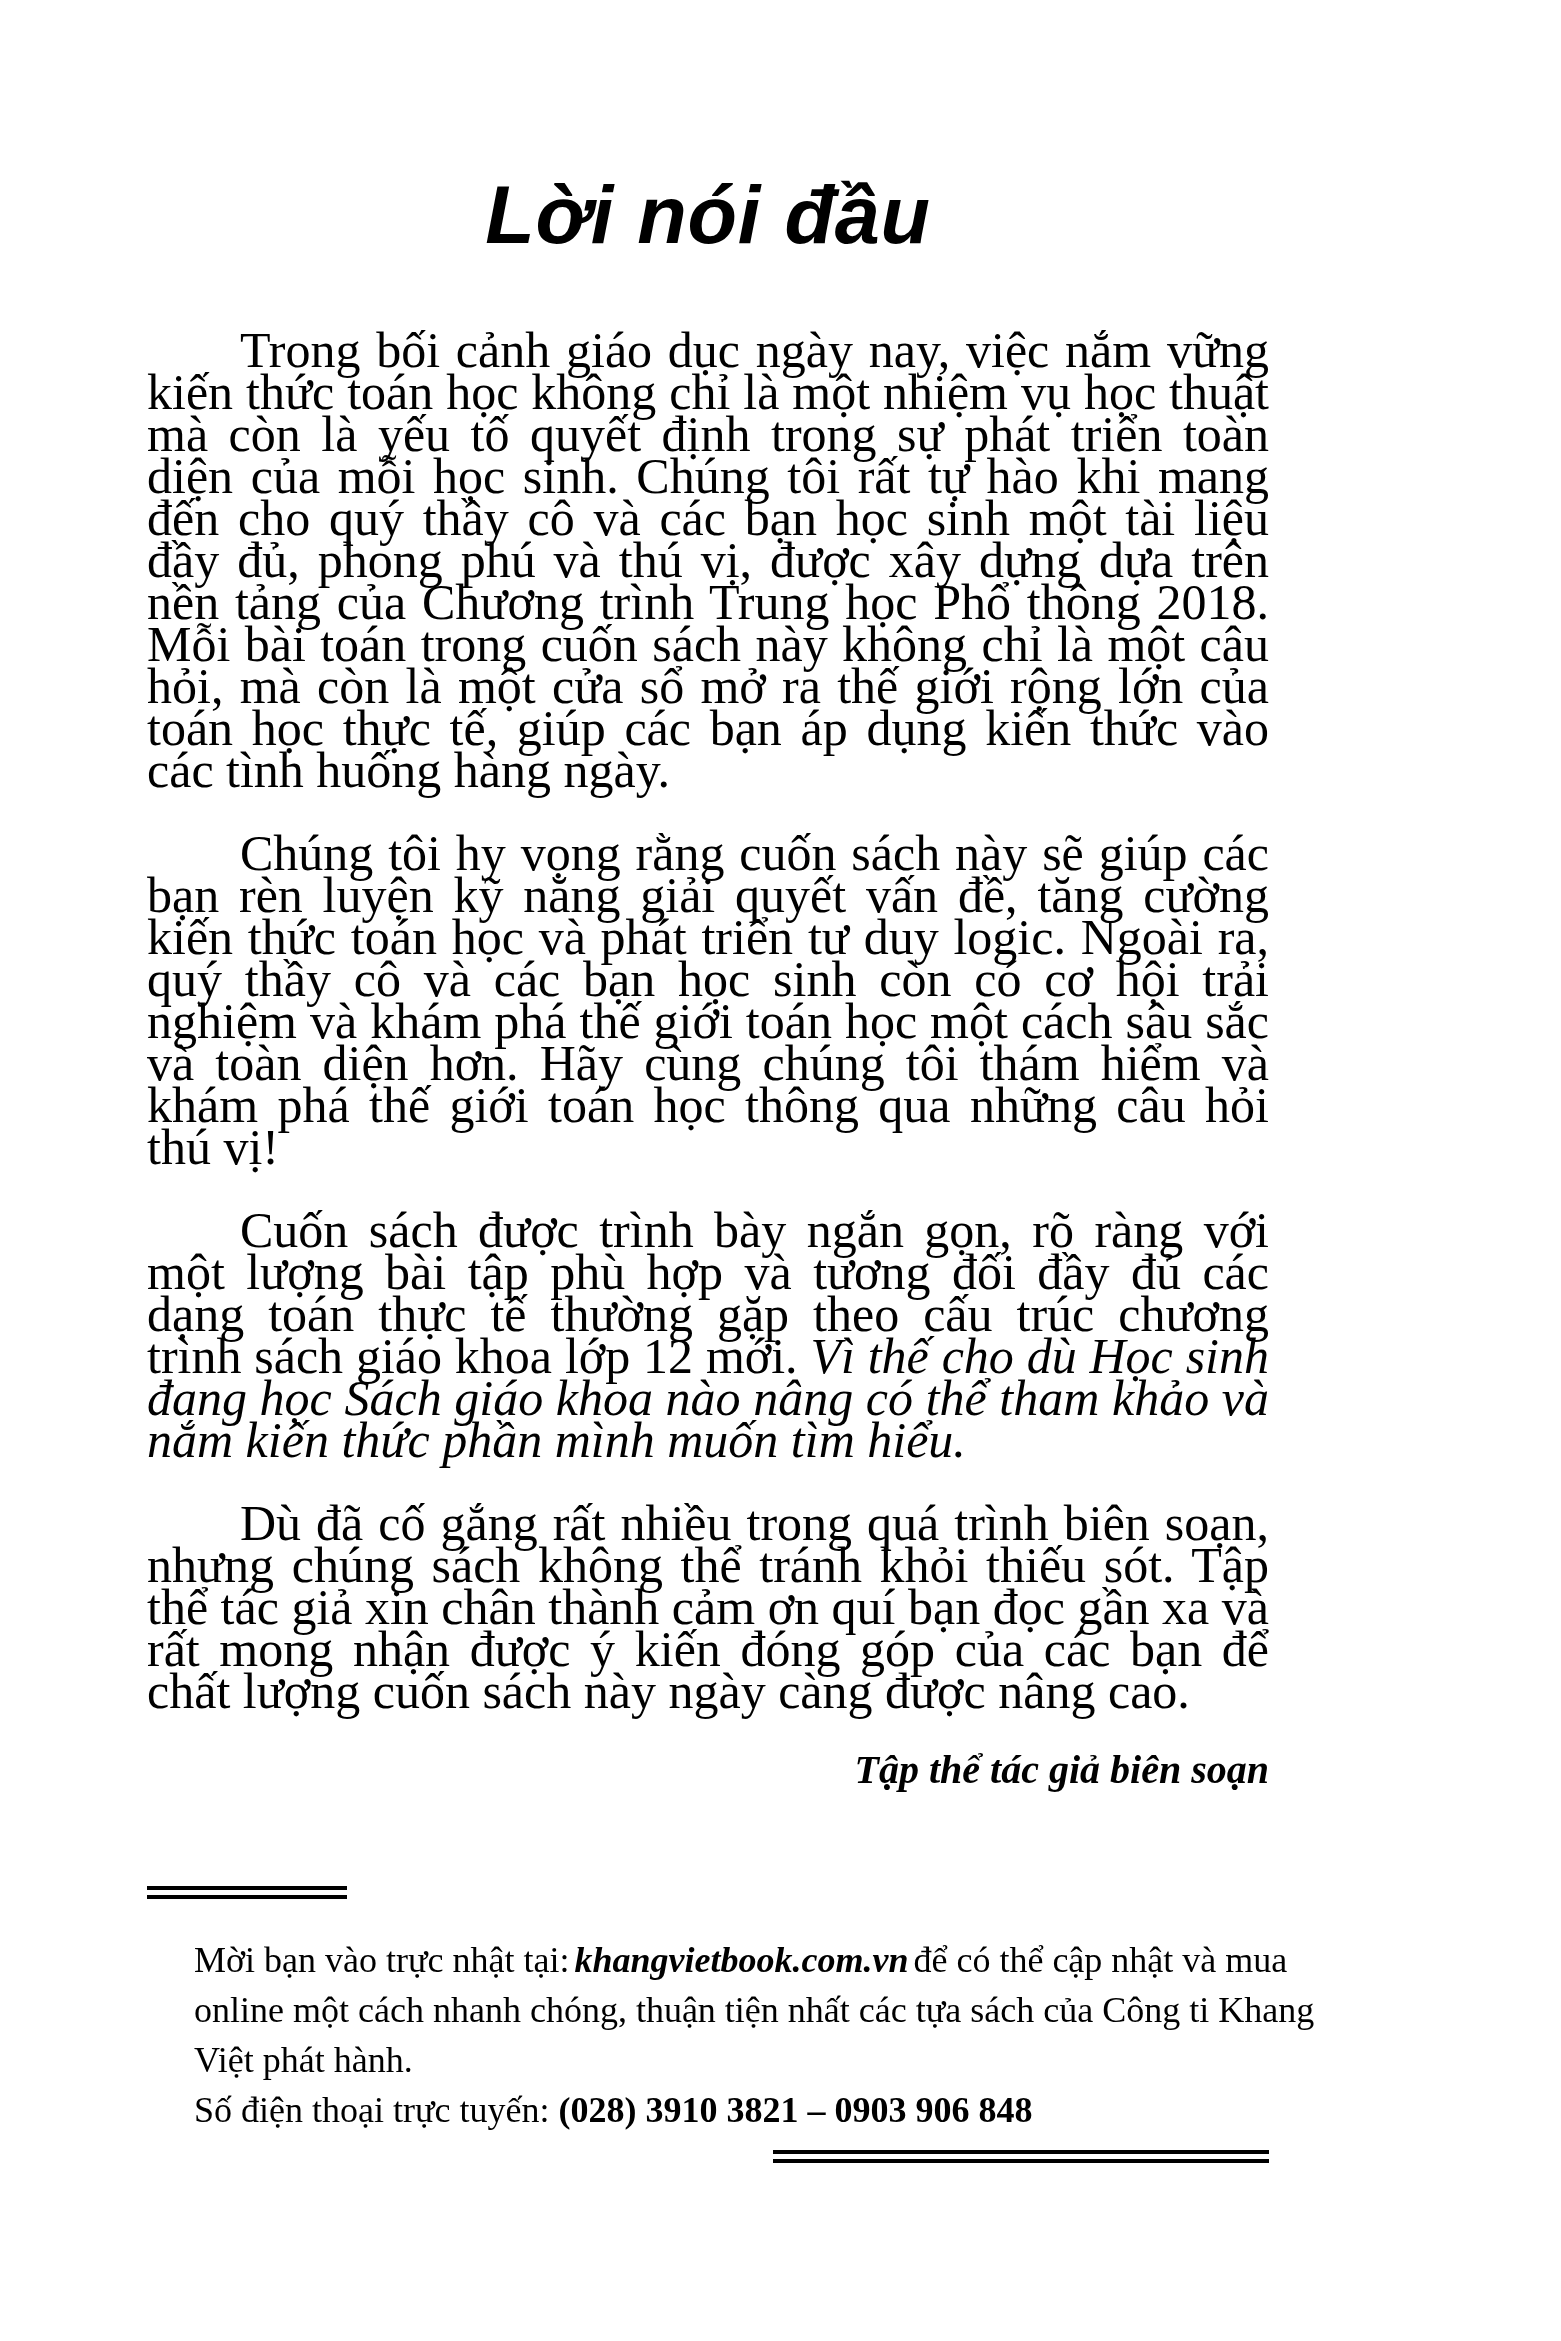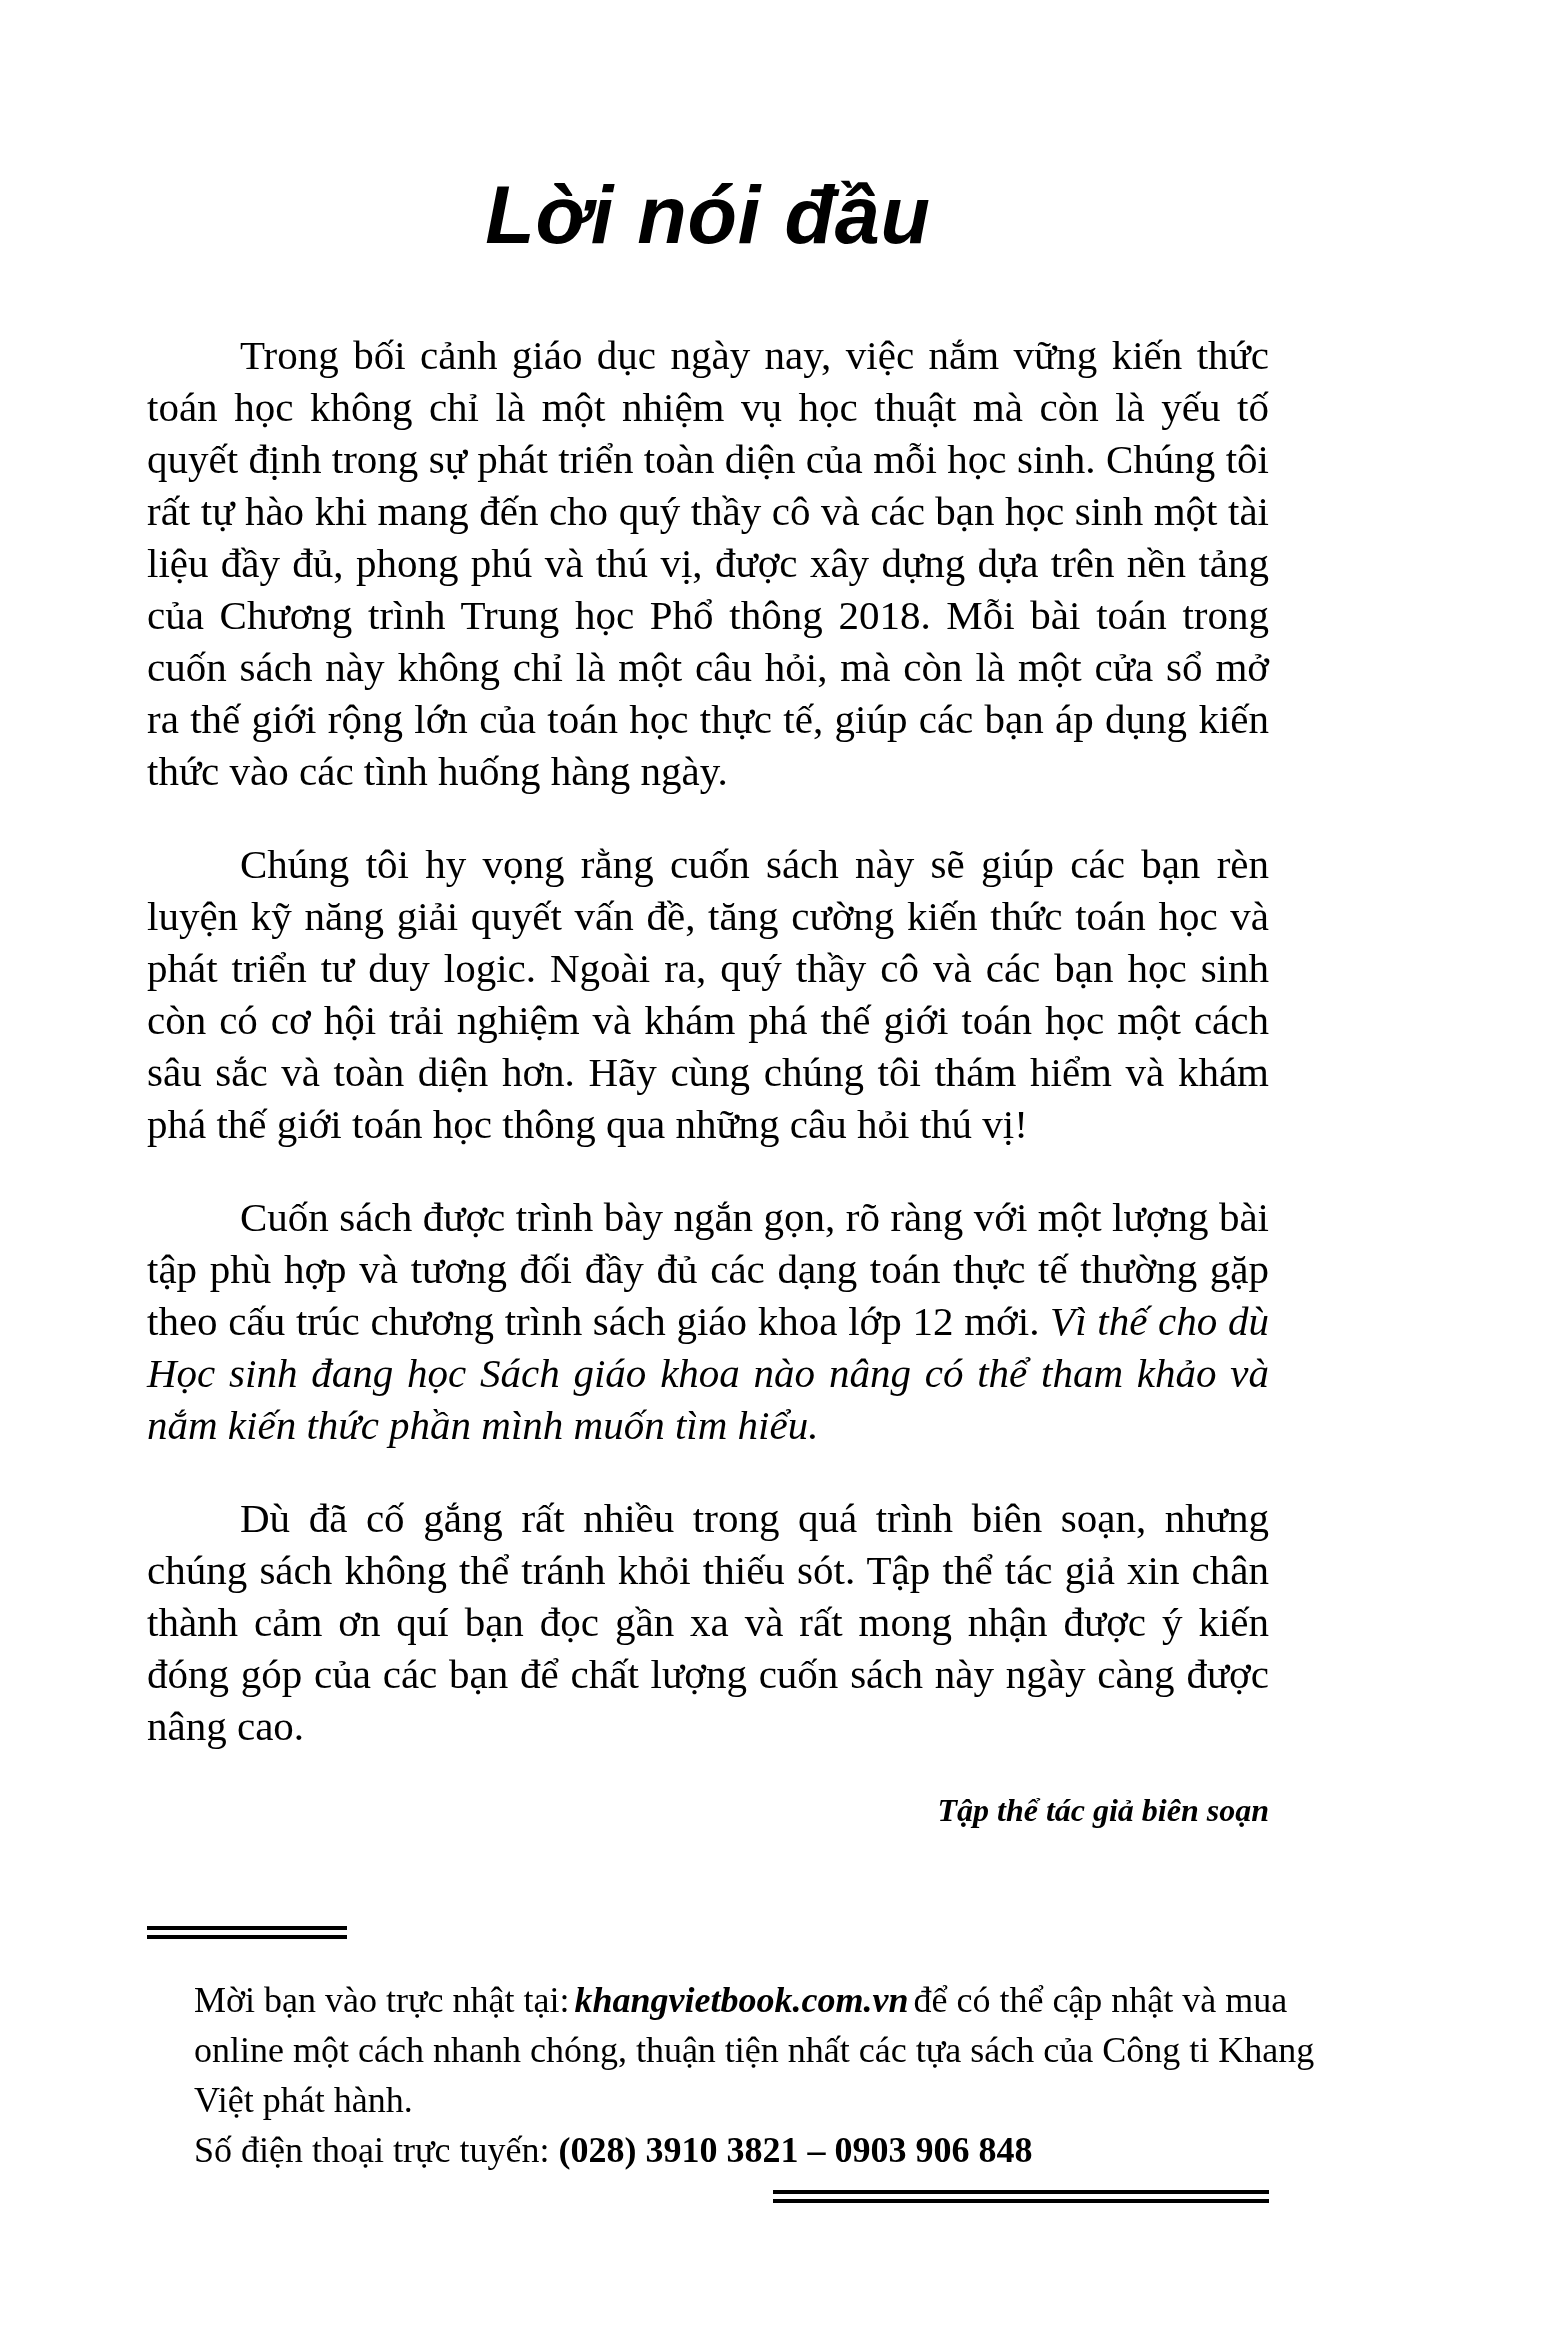--- a/index.html
+++ b/index.html
@@ -21,35 +21,35 @@
     font-style: italic;
     font-weight: bold;
     font-size: 81px;
     line-height: 1;
     text-align: center;
     margin: 0 0 73px 0;
     letter-spacing: 0.8px;
   }
 
   p.body {
-    font-size: 41px;
-    line-height: 52px;
+    font-size: 50px;
+    line-height: 42px;
     text-align: justify;
     text-indent: 93px;
     margin: 41px 0 0 0;
   }
 
   .em { font-style: italic; }
 
   .signature {
     margin-top: 35px;
     text-align: right;
     font-weight: bold;
     font-style: italic;
-    font-size: 32px;
+    font-size: 40px;
     line-height: 46px;
   }
 
   .rule {
     height: 5px;
     border-top: 4.1px solid #000000;
     border-bottom: 4.1px solid #000000;
   }
   .rule-left  { width: 200px; margin-top: 93px; }
   .rule-right { width: 496px; margin-top: 15px; margin-left: auto; }

